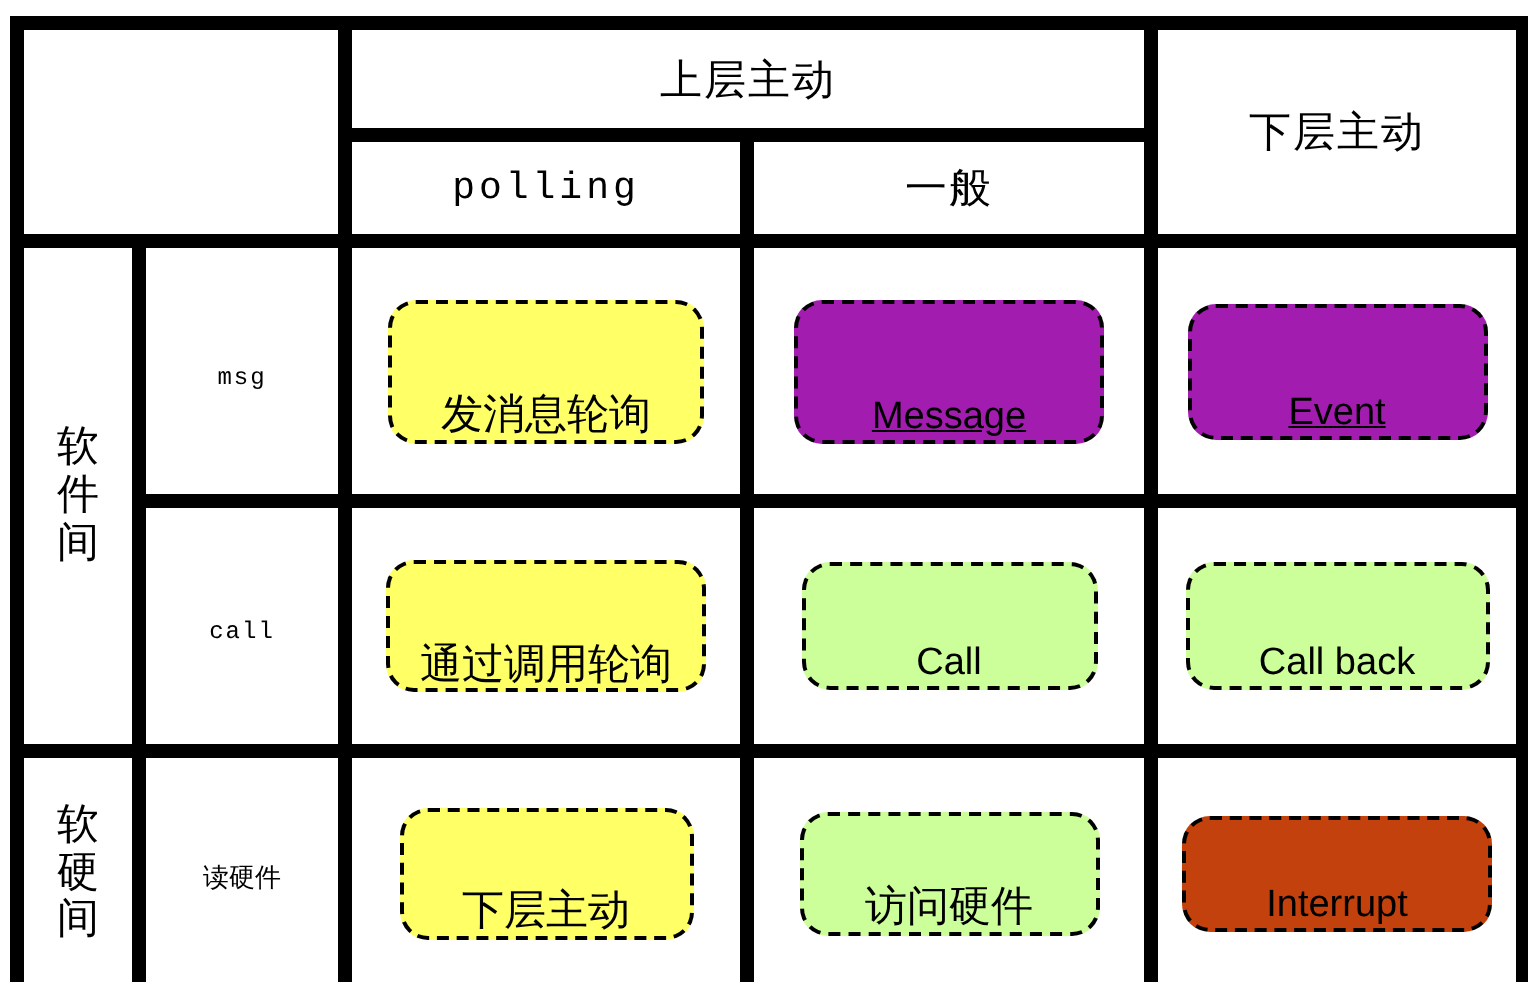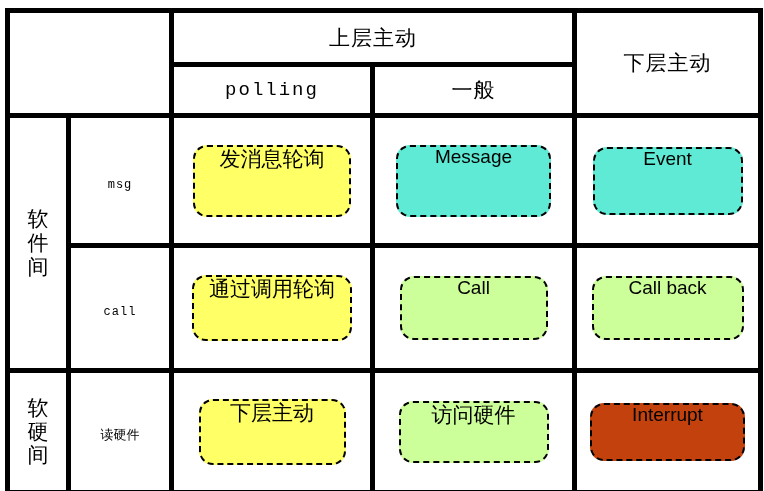--- a/index.html
+++ b/index.html
@@ -27,21 +27,21 @@
     left: 5px;
     top: 8px;
     width: 753px;
     height: 472px;
     border-collapse: collapse;
     table-layout: fixed;
     border: 3px solid #000000;
   }
 
   table.matrix td {
-    border: 5px solid #000000;
+    border: 7px solid #000000;
     padding: 0;
     text-align: center;
     vertical-align: middle;
     background: #ffffff;
   }
 
   
   td.corner {
     background: #bfbfbf;
     border-right: 2px solid #000000;
@@ -115,36 +115,36 @@
   .cell-inner {
     display: flex;
     align-items: center;
     justify-content: center;
     width: 100%;
     height: 100%;
   }
 
   .chip {
     display: flex;
-    align-items: flex-start;
+    align-items: flex-end;
     justify-content: center;
     box-sizing: border-box;
     border: 2px dashed #000000;
     border-radius: 14px;
     font-size: 20px;
     color: #000000;
     padding: 0 10px;
     text-align: center;
     line-height: 1.1;
   }
   .chip.cn { font-size: 21px; }
   .chip.en { font-size: 19px; }
 
   .chip-yellow { background: #ffff66; }
-  .chip-pink   { background: #5eead4; }
+  .chip-pink   { background: #a21caf; text-decoration: underline; }
   .chip-green  { background: #ccff99; }
   .chip-orange { background: #c2410c; }
 
   
   .sz-a { width: 158px; height: 72px; }
   .sz-b { width: 155px; height: 72px; }
   .sz-c { width: 150px; height: 68px; }
   .sz-d { width: 160px; height: 66px; }
   .sz-e { width: 148px; height: 64px; }
   .sz-f { width: 152px; height: 64px; }

